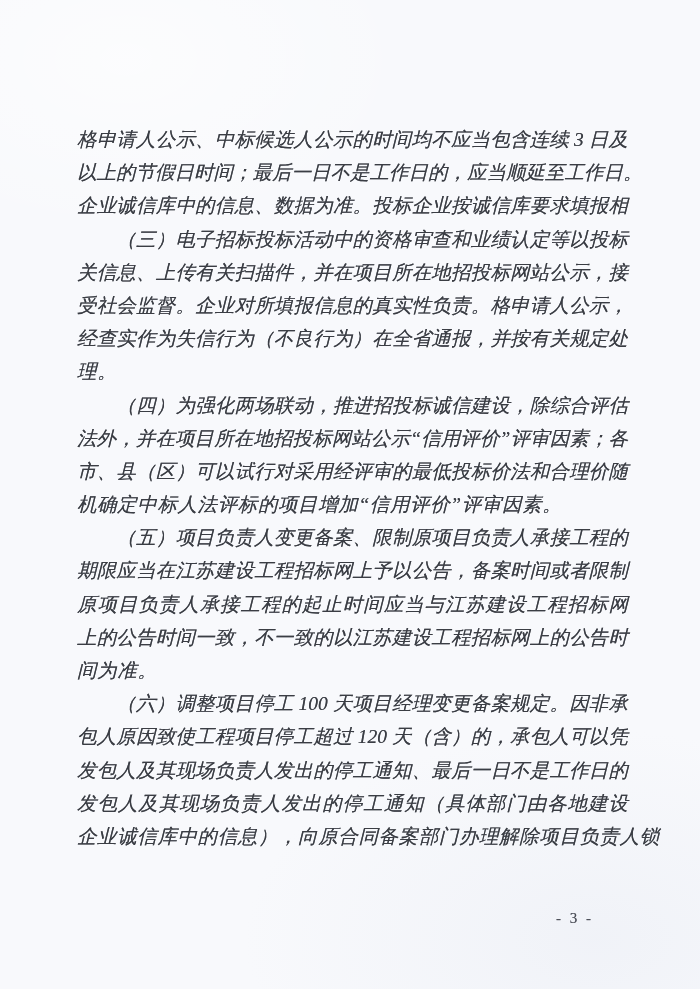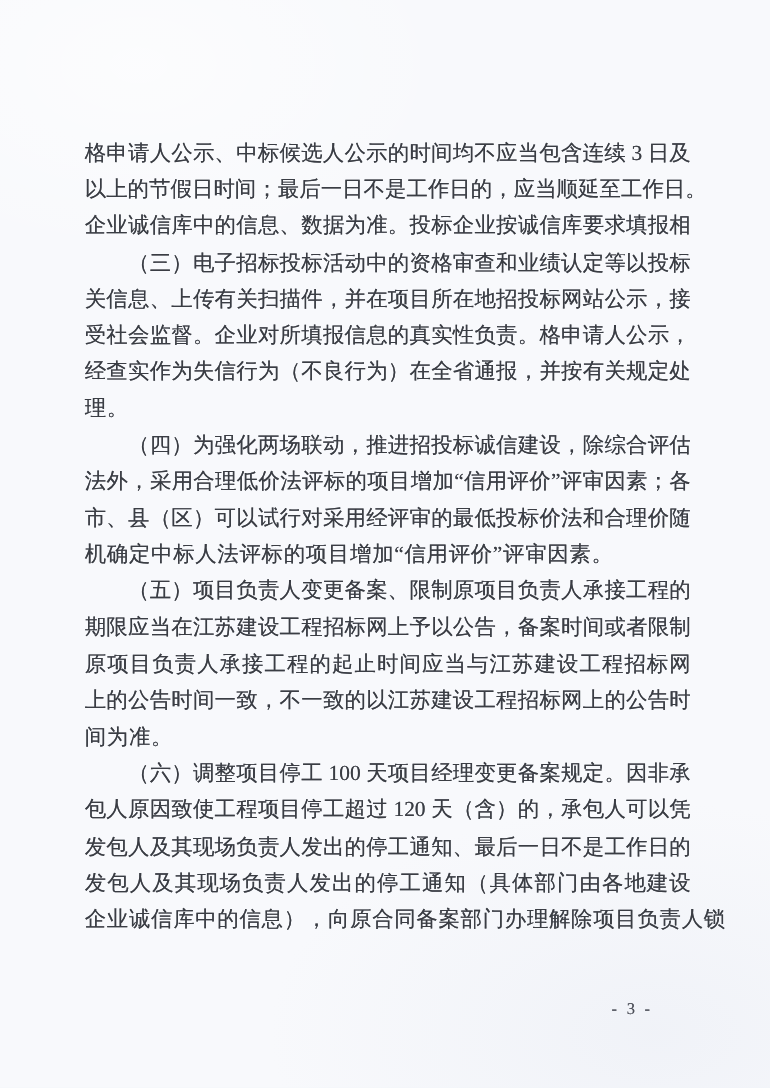--- a/index.html
+++ b/index.html
@@ -29,20 +29,21 @@
   }
   .text-block {
     position: absolute;
     left: 77px;
     top: 123px;
     width: 551px;
     font-size: 19.5px;
     line-height: 33.2px;
     color: var(--text);
     text-shadow: 0 0 0.6px rgba(58,61,68,0.75);
+    font-style: italic;
   }
   .line {
     height: 33.2px;
     white-space: nowrap;
   }
   .line.fill {
     text-align: justify;
     text-align-last: justify;
     text-justify: inter-character;
   }
@@ -69,21 +70,21 @@
   <div class="text-block">
     <div class="line fill">格申请人公示、中标候选人公示的时间均不应当包含连续 3 日及</div>
     <div class="line fill">以上的节假日时间；最后一日不是工作日的，应当顺延至工作日。</div>
     <div class="line fill">企业诚信库中的信息、数据为准。投标企业按诚信库要求填报相</div>
     <div class="line fill">　　（三）电子招标投标活动中的资格审查和业绩认定等以投标</div>
     <div class="line fill">关信息、上传有关扫描件，并在项目所在地招投标网站公示，接</div>
     <div class="line fill">受社会监督。企业对所填报信息的真实性负责。格申请人公示，</div>
     <div class="line fill">经查实作为失信行为（不良行为）在全省通报，并按有关规定处</div>
     <div class="line end">理。</div>
     <div class="line fill">　　（四）为强化两场联动，推进招投标诚信建设，除综合评估</div>
-    <div class="line fill">法外，采用合理低价法评标的项目增加“信用评价”评审因素；各</div>
+    <div class="line fill">法外，并在项目所在地招投标网站公示“信用评价”评审因素；各</div>
     <div class="line fill">市、县（区）可以试行对采用经评审的最低投标价法和合理价随</div>
     <div class="line end">机确定中标人法评标的项目增加“信用评价”评审因素。</div>
     <div class="line fill">　　（五）项目负责人变更备案、限制原项目负责人承接工程的</div>
     <div class="line fill">期限应当在江苏建设工程招标网上予以公告，备案时间或者限制</div>
     <div class="line fill">原项目负责人承接工程的起止时间应当与江苏建设工程招标网</div>
     <div class="line fill">上的公告时间一致，不一致的以江苏建设工程招标网上的公告时</div>
     <div class="line end">间为准。</div>
     <div class="line fill">　　（六）调整项目停工 100 天项目经理变更备案规定。因非承</div>
     <div class="line fill">包人原因致使工程项目停工超过 120 天（含）的，承包人可以凭</div>
     <div class="line fill">发包人及其现场负责人发出的停工通知、最后一日不是工作日的</div>

